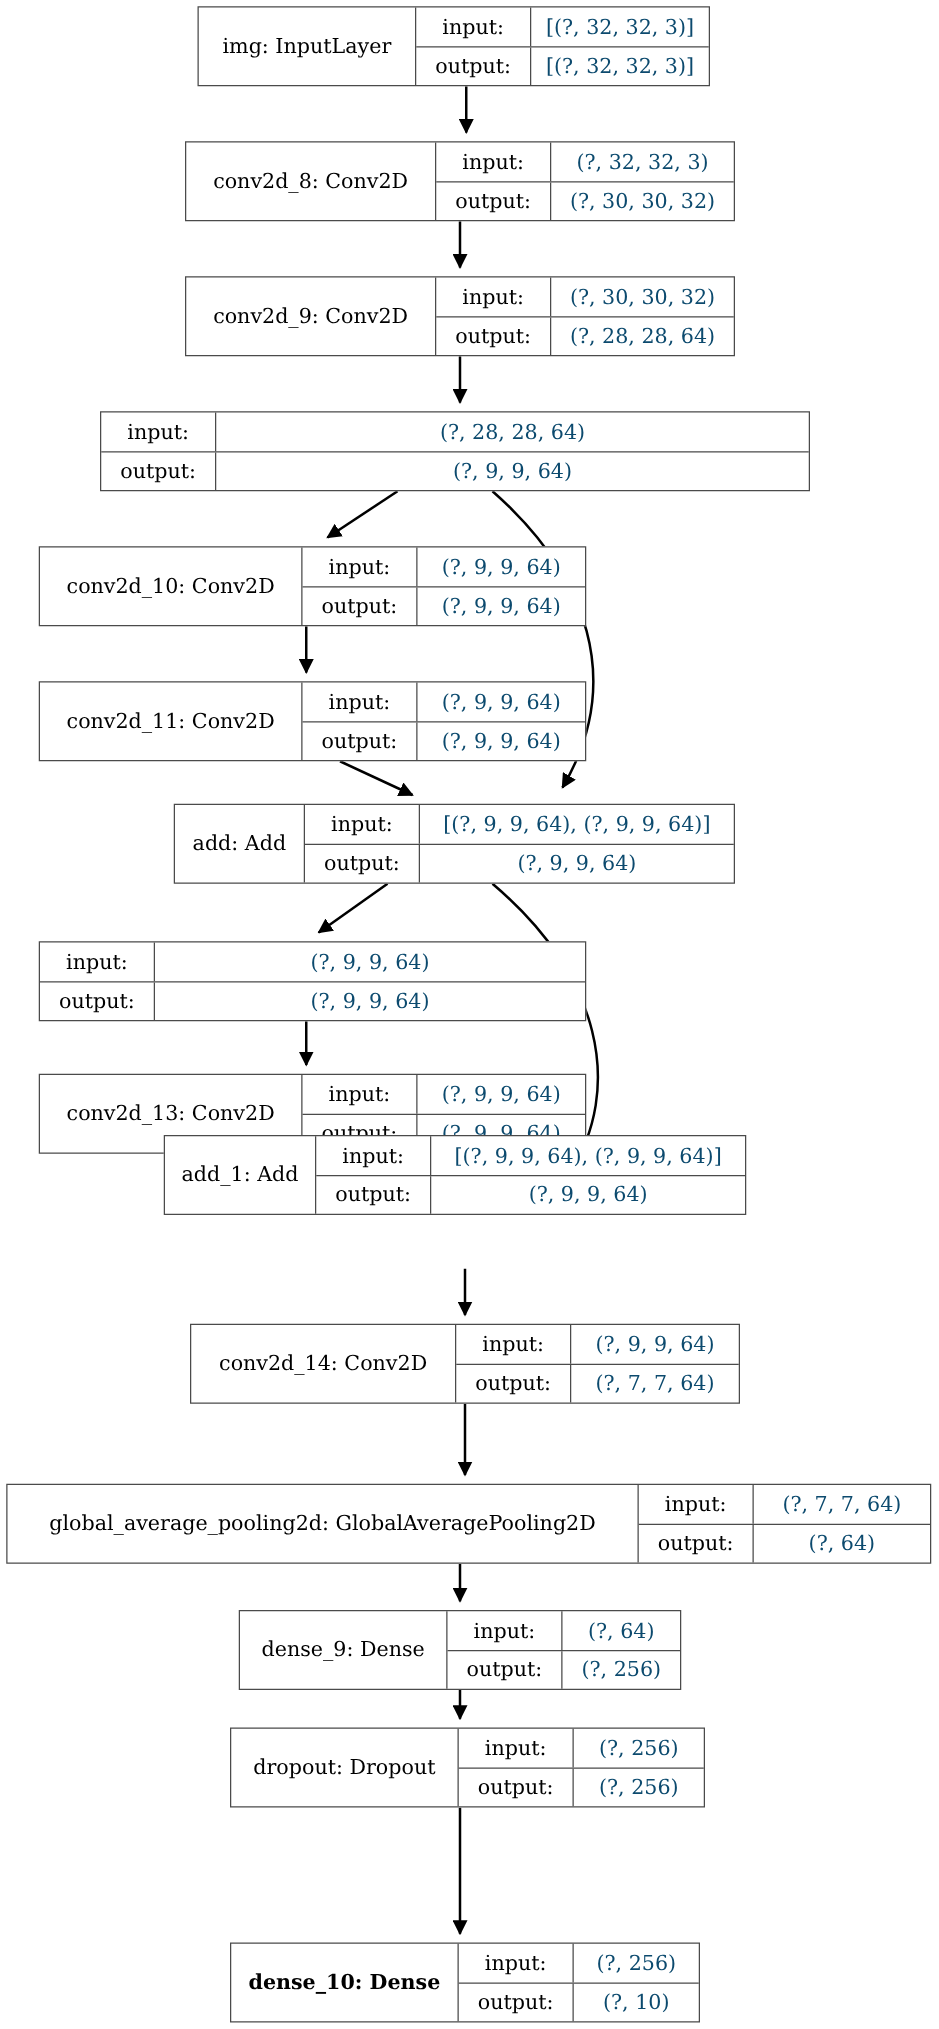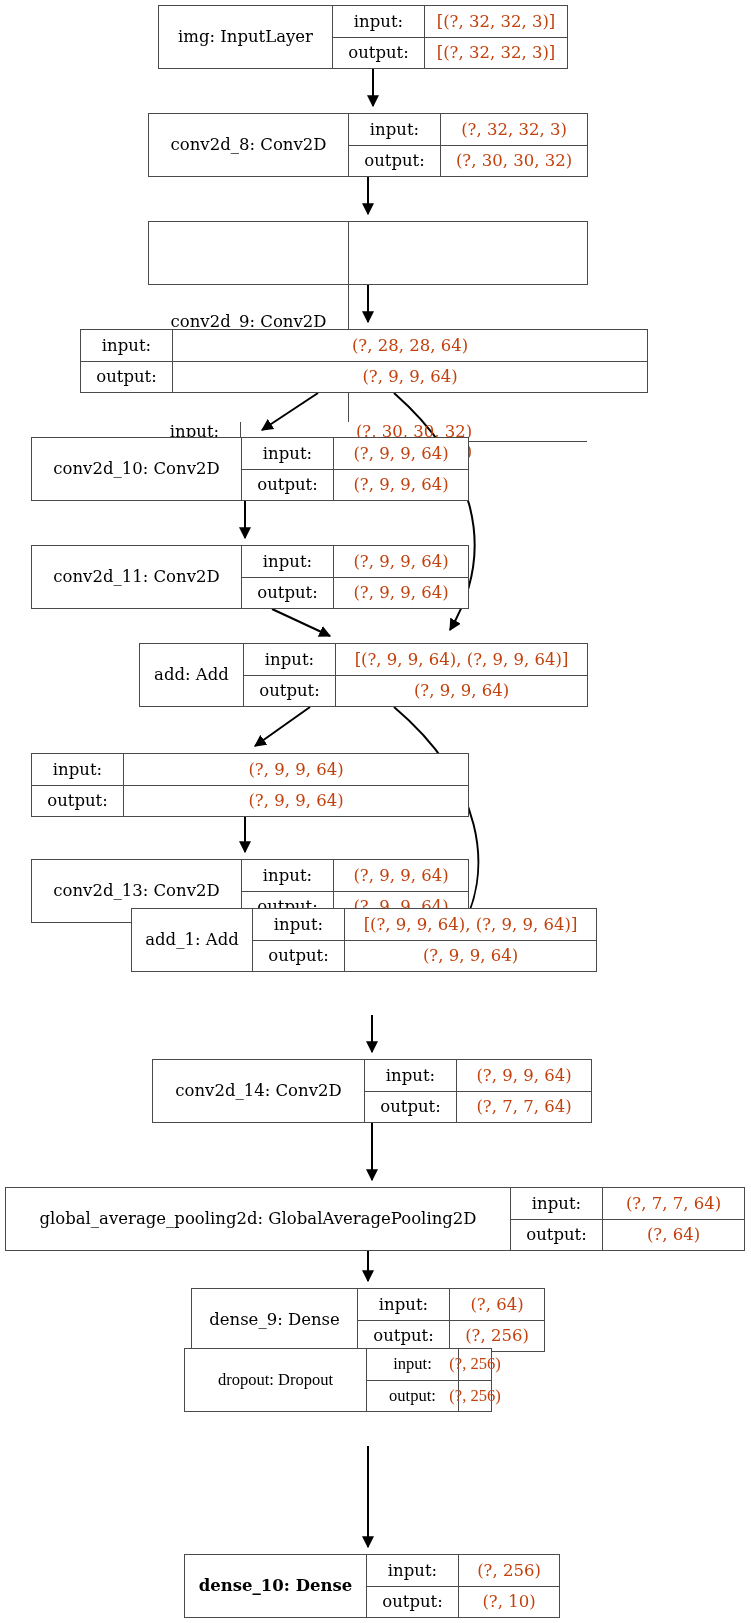--- a/index.html
+++ b/index.html
@@ -72,21 +72,21 @@
     white-space: nowrap;
     padding: 0 7px;
   }
   .node .io-value {
     display: flex;
     align-items: center;
     justify-content: center;
     flex: 1 1 auto;
     box-sizing: border-box;
     font-size: 16.5px;
-    color: #c2410c;
+    color: #0c4a6e;
     white-space: nowrap;
     padding: 0 7px;
     min-width: 0;
   }
 </style>
 </head>
 <body>
 
 <div id="canvas">
 
@@ -151,21 +151,21 @@
         <div class="io-label" style="flex: 0 0 92px; width: 92px;">input:</div>
         <div class="io-value">(?, 32, 32, 3)</div>
       </div>
       <div class="io-row">
         <div class="io-label" style="flex: 0 0 92px; width: 92px;">output:</div>
         <div class="io-value">(?, 30, 30, 32)</div>
       </div>
     </div>
   </div>
 
-  <div class="node" style="left: 148px; top: 221px; width: 440px; height: 64px; flex-direction: column;">
+  <div class="node" style="left: 148px; top: 221px; width: 440px; height: 64px;">
     <div class="name-cell" style="width: 200px; flex: 0 0 200px;">conv2d_9: Conv2D</div>
     <div class="io-table">
       <div class="io-row top">
         <div class="io-label" style="flex: 0 0 92px; width: 92px;">input:</div>
         <div class="io-value">(?, 30, 30, 32)</div>
       </div>
       <div class="io-row">
         <div class="io-label" style="flex: 0 0 92px; width: 92px;">output:</div>
         <div class="io-value">(?, 28, 28, 64)</div>
       </div>
@@ -303,21 +303,21 @@
         <div class="io-label" style="flex: 0 0 92px; width: 92px;">input:</div>
         <div class="io-value">(?, 64)</div>
       </div>
       <div class="io-row">
         <div class="io-label" style="flex: 0 0 92px; width: 92px;">output:</div>
         <div class="io-value">(?, 256)</div>
       </div>
     </div>
   </div>
 
-  <div class="node" style="left: 184px; top: 1348px; width: 308px; height: 64px; font-family: Liberation Serif, serif;">
+  <div class="node" style="left: 184px; top: 1382px; width: 380px; height: 64px;">
     <div class="name-cell" style="width: 182px; flex: 0 0 182px;">dropout: Dropout</div>
     <div class="io-table">
       <div class="io-row top">
         <div class="io-label" style="flex: 0 0 92px; width: 92px;">input:</div>
         <div class="io-value">(?, 256)</div>
       </div>
       <div class="io-row">
         <div class="io-label" style="flex: 0 0 92px; width: 92px;">output:</div>
         <div class="io-value">(?, 256)</div>
       </div>

